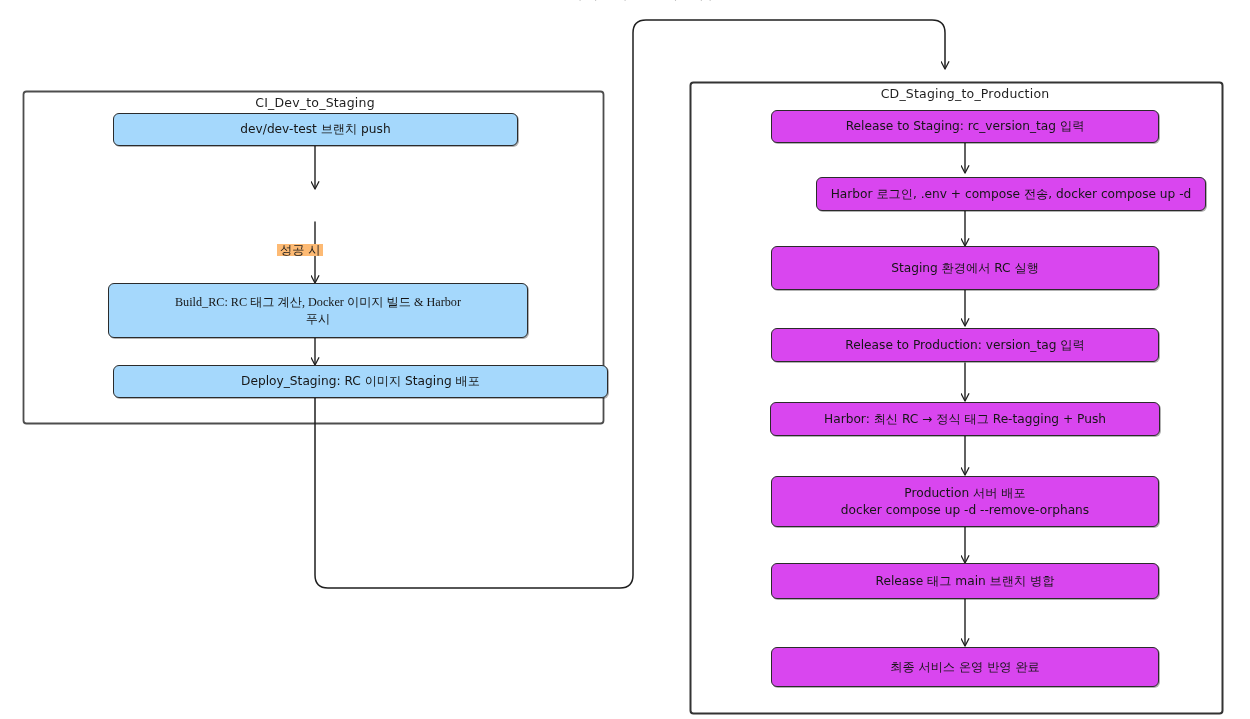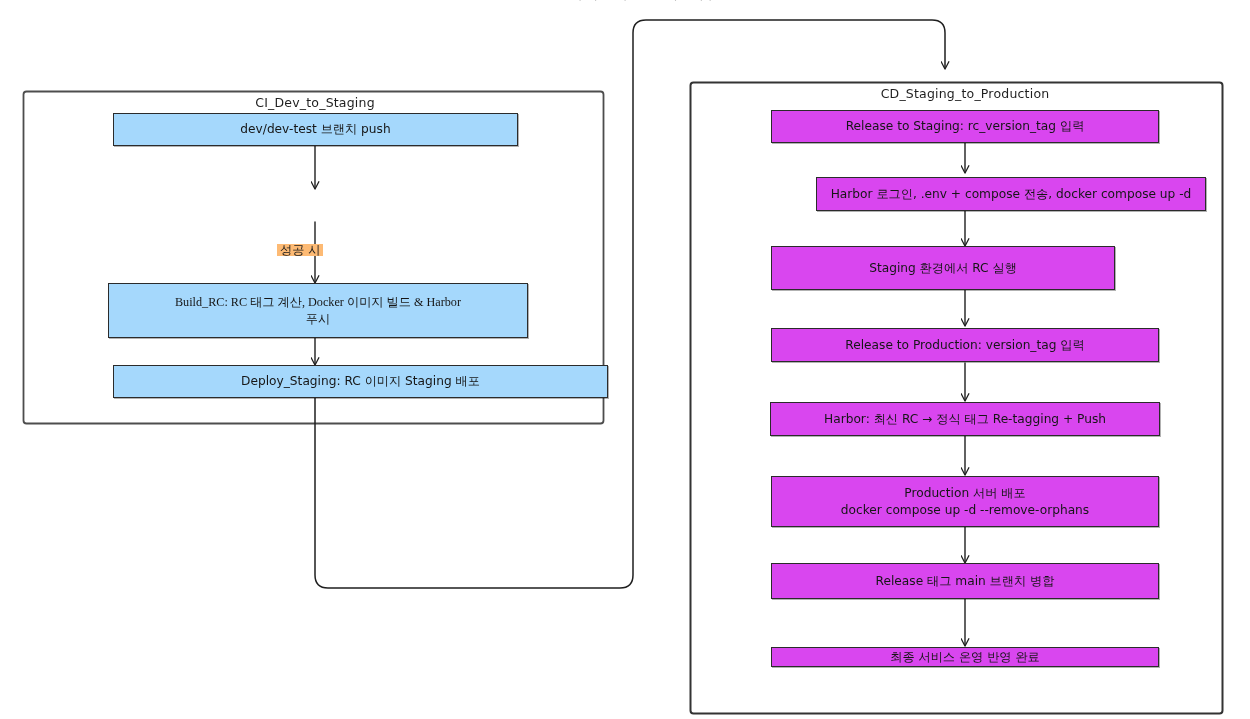--- a/index.html
+++ b/index.html
@@ -50,21 +50,21 @@
     box-sizing: border-box;
     display: flex;
     align-items: center;
     justify-content: center;
     text-align: center;
     font-family: "DejaVu Sans", sans-serif;
     font-size: 12.2px;
     color: #161616;
     line-height: 1.35;
     border: 1.4px solid #2b2b2b;
-    border-radius: 0;
+    border-radius: 6px;
     padding: 2px 6px;
     box-shadow: 1px 1px 0 rgba(0,0,0,0.30);
   }
   .node span { display: block; white-space: pre-line; }
 
   .node.blue  { background: #a5d8fc; }
   .node.green { background: #d946ef; }
 
   .edge-label {
     position: absolute;
@@ -146,38 +146,38 @@
   <div class="subgraph-title" style="left:805px; top:88px; width:320px;">CD_Staging_to_Production</div>
 
   <div class="node green" style="left:771px; top:110px; width:388px; height:33px;">
     <span>Release to Staging: rc_version_tag 입력</span>
   </div>
 
   <div class="node green" style="left:816px; top:177px; width:390px; height:34px;">
     <span>Harbor 로그인, .env + compose 전송, docker compose up -d</span>
   </div>
 
-  <div class="node green" style="left:771px; top:246px; width:344px; height:44px;">
+  <div class="node green" style="left:771px; top:246px; width:388px; height:44px;">
     <span>Staging 환경에서 RC 실행</span>
   </div>
 
   <div class="node green" style="left:771px; top:328px; width:388px; height:34px;">
     <span>Release to Production: version_tag 입력</span>
   </div>
 
   <div class="node green" style="left:770px; top:402px; width:390px; height:34px;">
     <span>Harbor: 최신 RC → 정식 태그 Re-tagging + Push</span>
   </div>
 
   <div class="node green" style="left:771px; top:476px; width:388px; height:51px;">
     <span>Production 서버 배포
 docker compose up -d --remove-orphans</span>
   </div>
 
   <div class="node green" style="left:771px; top:563px; width:388px; height:36px;">
     <span>Release 태그 main 브랜치 병합</span>
   </div>
 
-  <div class="node green" style="left:771px; top:647px; width:388px; height:20px;">
+  <div class="node green" style="left:771px; top:647px; width:388px; height:40px;">
     <span>최종 서비스 온영 반영 완료</span>
   </div>
 
 </div>
 
 </body></html>

